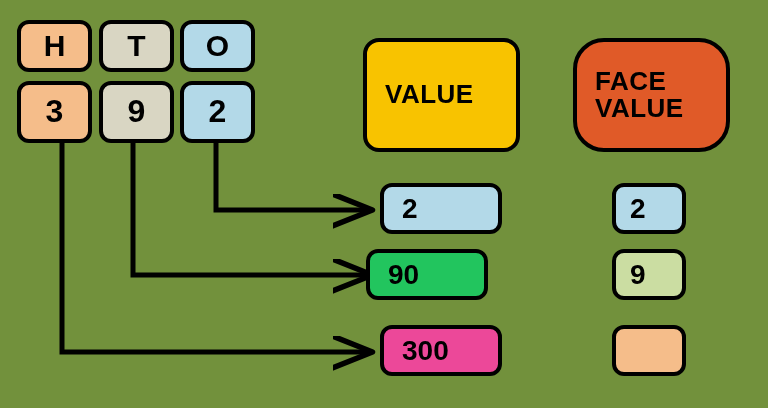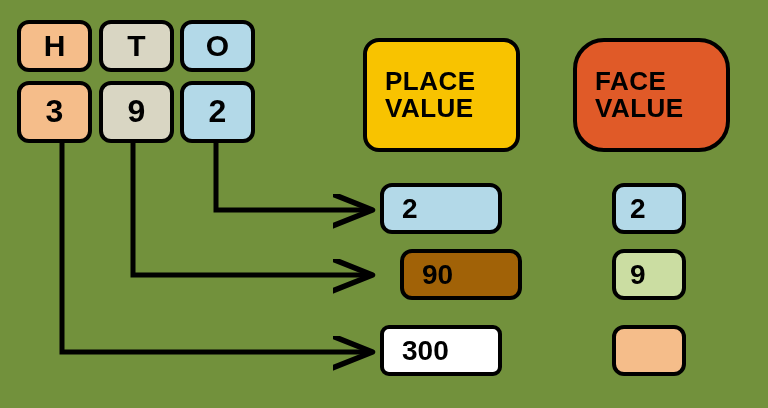--- a/index.html
+++ b/index.html
@@ -101,30 +101,29 @@
 
   <div class="box tile" style="left:17px;  top:20px;  background:#f5bd8a;">H</div>
   <div class="box tile" style="left:99px;  top:20px;  background:#d9d6c3;">T</div>
   <div class="box tile" style="left:180px; top:20px;  background:#b3d9e8;">O</div>
 
   <div class="box tile-digit" style="left:17px;  top:81px; background:#f5bd8a;">3</div>
   <div class="box tile-digit" style="left:99px;  top:81px; background:#d9d6c3;">9</div>
   <div class="box tile-digit" style="left:180px; top:81px; background:#b3d9e8;">2</div>
 
   <div class="box banner" style="left:363px; top:38px; background:#f8c300;">
-    <span>PLACE</span>
     <span>VALUE</span>
   </div>
 
   <div class="box banner" style="left:573px; top:38px; background:#e05a28;border-radius:31px;">
     <span>FACE</span>
     <span>VALUE</span>
   </div>
 
   <div class="box pv-box" style="left:380px; top:183px; background:#b3d9e8;">2</div>
-  <div class="box pv-box" style="left:400px; top:249px; background:#a16207;">90</div>
-  <div class="box pv-box" style="left:380px; top:325px; background:#ffffff;border-radius:9px;">300</div>
+  <div class="box pv-box" style="left:366px; top:249px; background:#22c55e;">90</div>
+  <div class="box pv-box" style="left:380px; top:325px; background:#ec4899;">300</div>
 
   <div class="box fv-box" style="left:612px; top:183px; background:#b3d9e8;">2</div>
   <div class="box fv-box" style="left:612px; top:249px; background:#cbdda2;">9</div>
   <div class="box fv-box" style="left:612px; top:325px; background:#f5bd8a;"></div>
 
 </div>
 
 </body></html>

